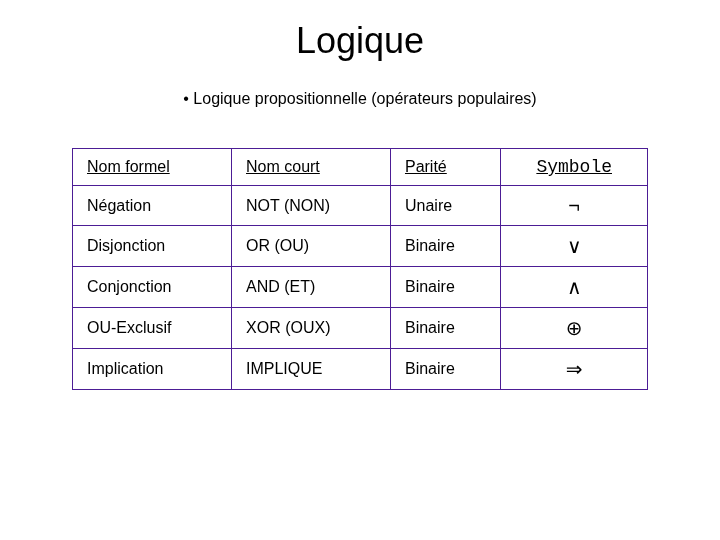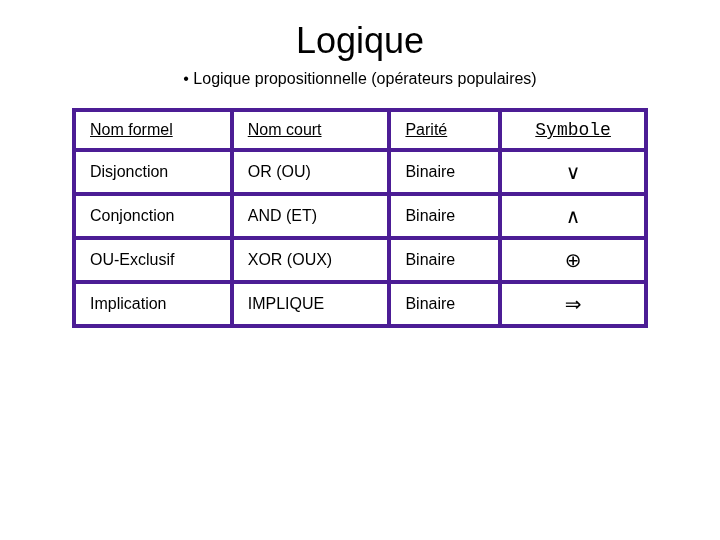--- a/index.html
+++ b/index.html
@@ -18,20 +18,21 @@
       overflow: hidden;
     }
 
     .page-container {
       width: 720px;
       height: 540px;
       padding: 20px 40px;
       display: flex;
       flex-direction: column;
       align-items: center;
+      gap: 20px;
     }
 
     .page-title {
       font-size: 36px;
       font-weight: normal;
       text-align: center;
       margin-bottom: 8px;
     }
 
     .subtitle {
@@ -46,21 +47,21 @@
       display: flex;
       justify-content: center;
     }
 
     table {
       border-collapse: collapse;
       width: 90%;
     }
 
     table th, table td {
-      border: 4px solid #4c1d95;
+      border: 1px solid #4c1d95;
       padding: 8px 14px;
       text-align: left;
       font-size: 16px;
     }
 
     table th {
       font-weight: normal;
       text-decoration: underline;
       background: #ffffff;
     }
@@ -93,20 +94,26 @@
     <table>
       <thead>
         <tr>
           <th>Nom formel</th>
           <th>Nom court</th>
           <th>Parité</th>
           <th class="col-symbole">Symbole</th>
         </tr>
       </thead>
       <tbody id="table-body">
+      <tr>
+            <td>Négation</td>
+            <td>NOT (NON)</td>
+            <td>Unaire</td>
+            <td class="symbol-cell">¬</td>
+          </tr>
           <tr>
             <td>Disjonction</td>
             <td>OR (OU)</td>
             <td>Binaire</td>
             <td class="symbol-cell">∨</td>
           </tr>
           <tr>
             <td>Conjonction</td>
             <td>AND (ET)</td>
             <td>Binaire</td>

